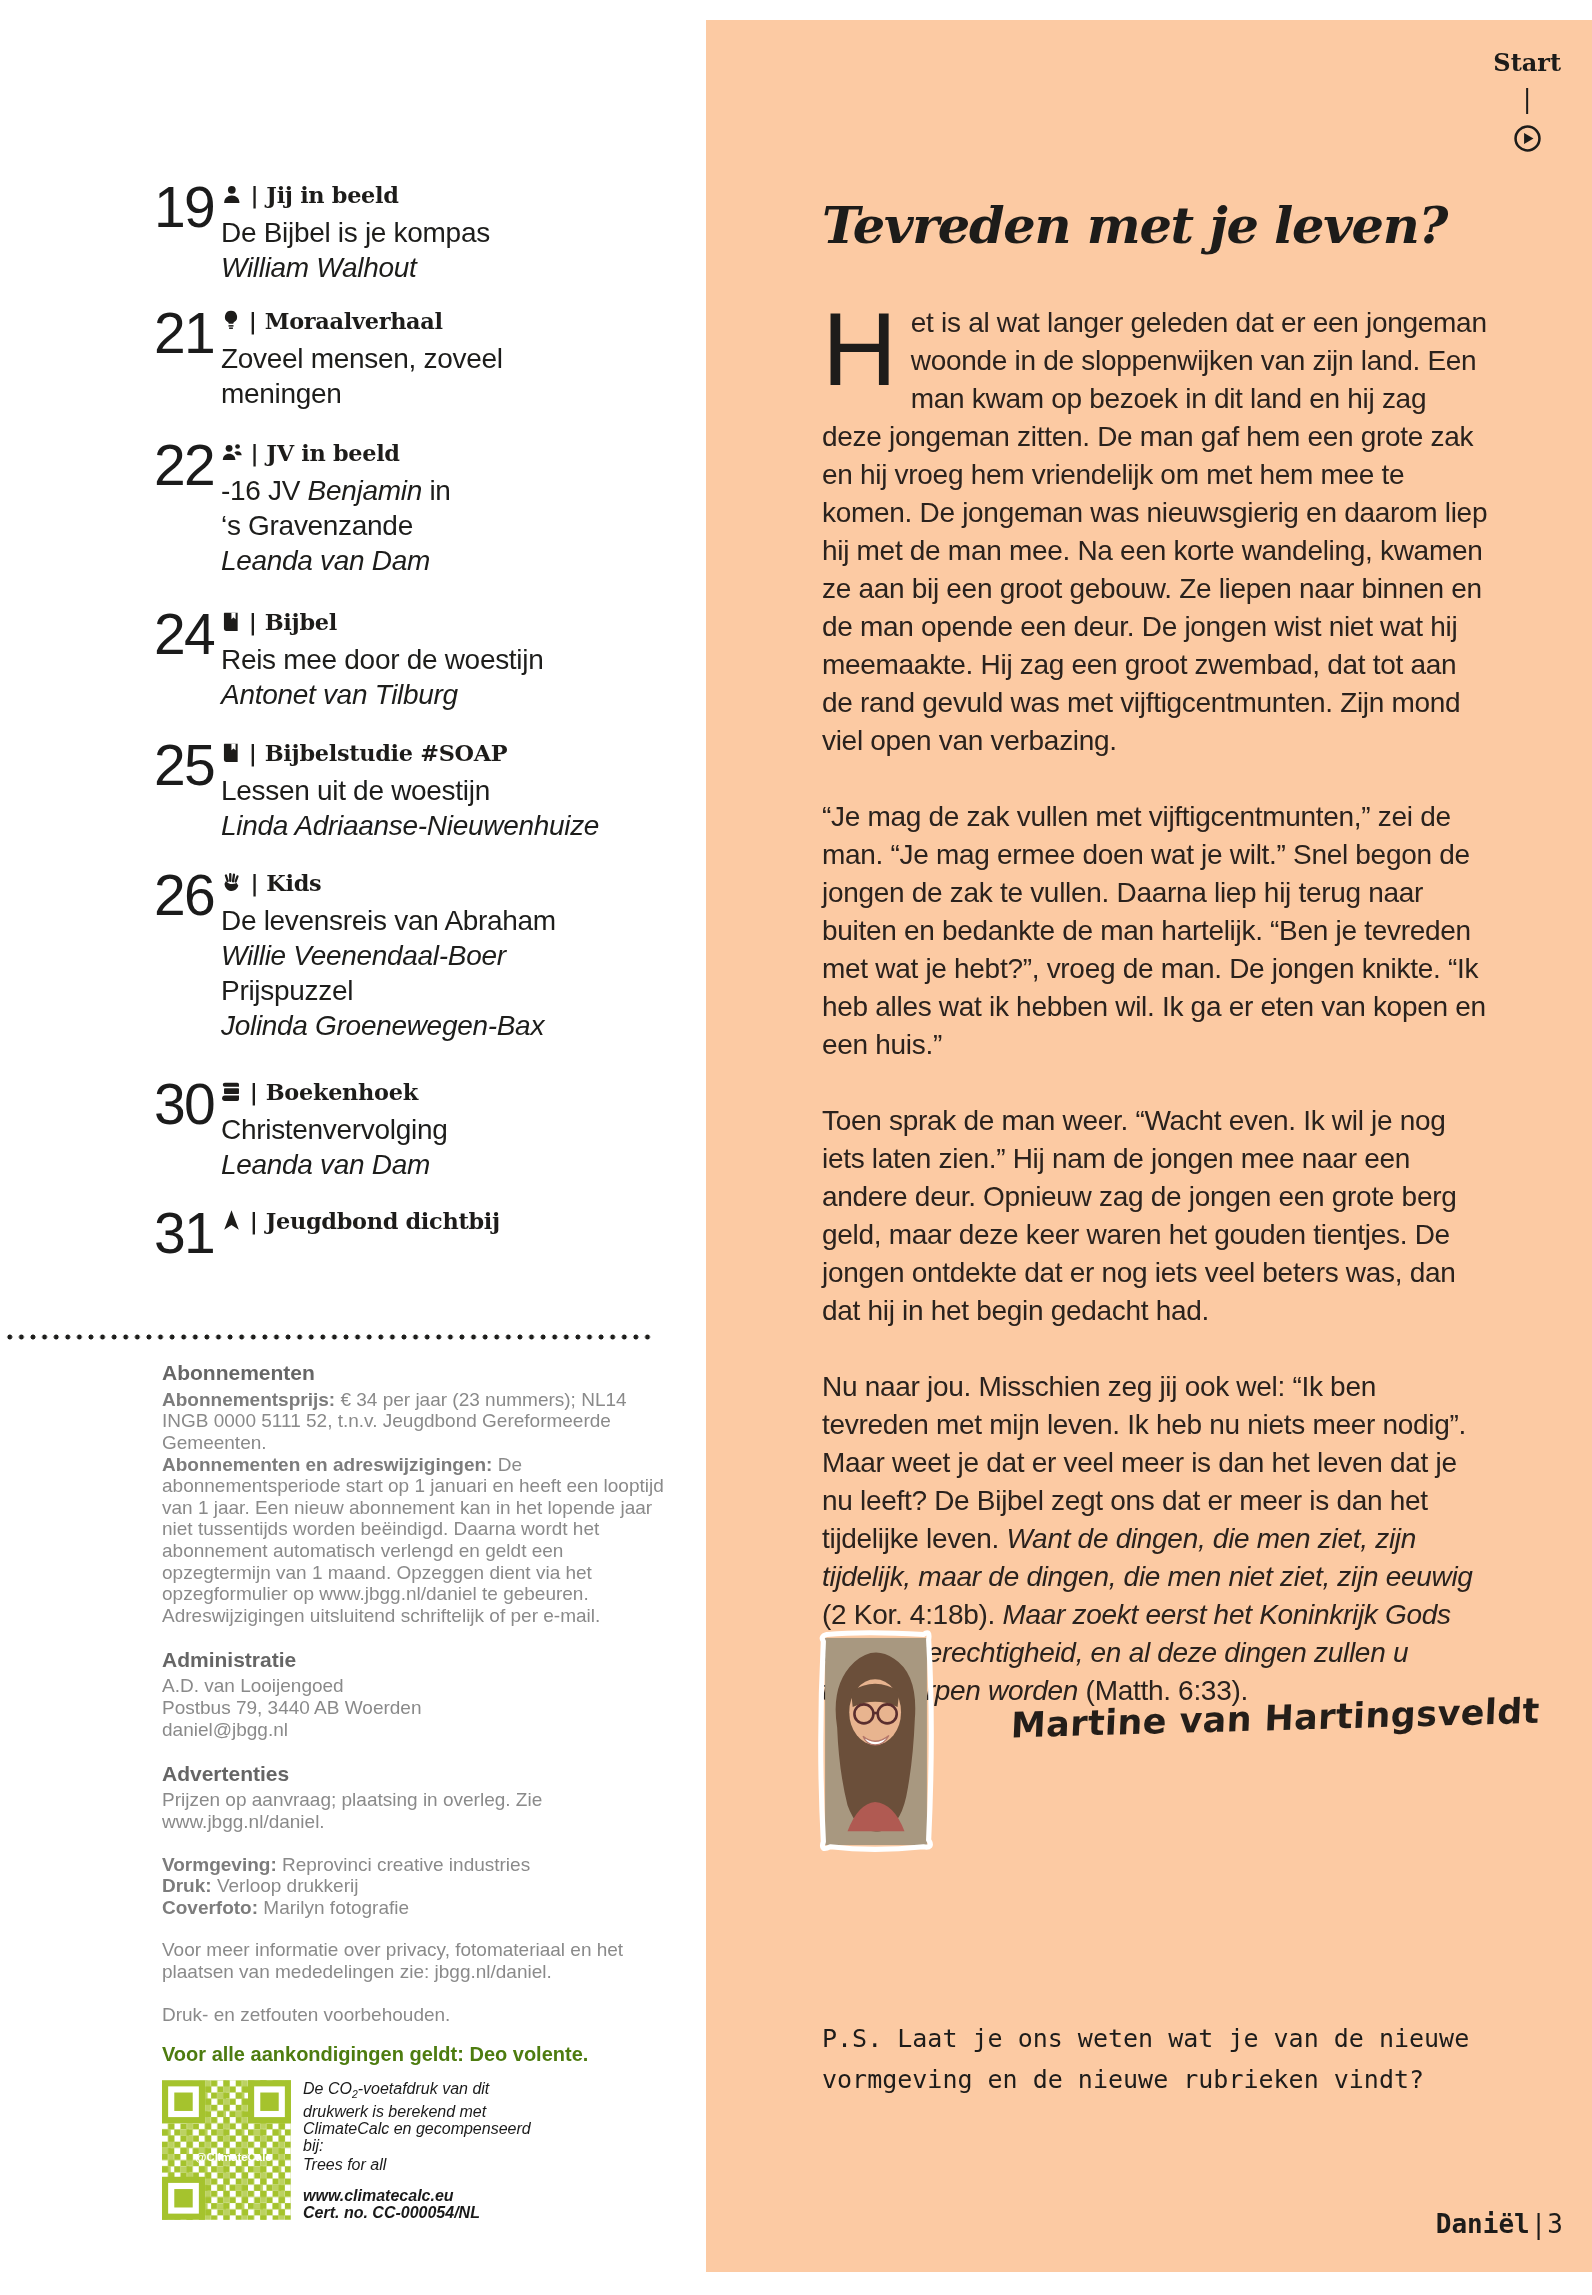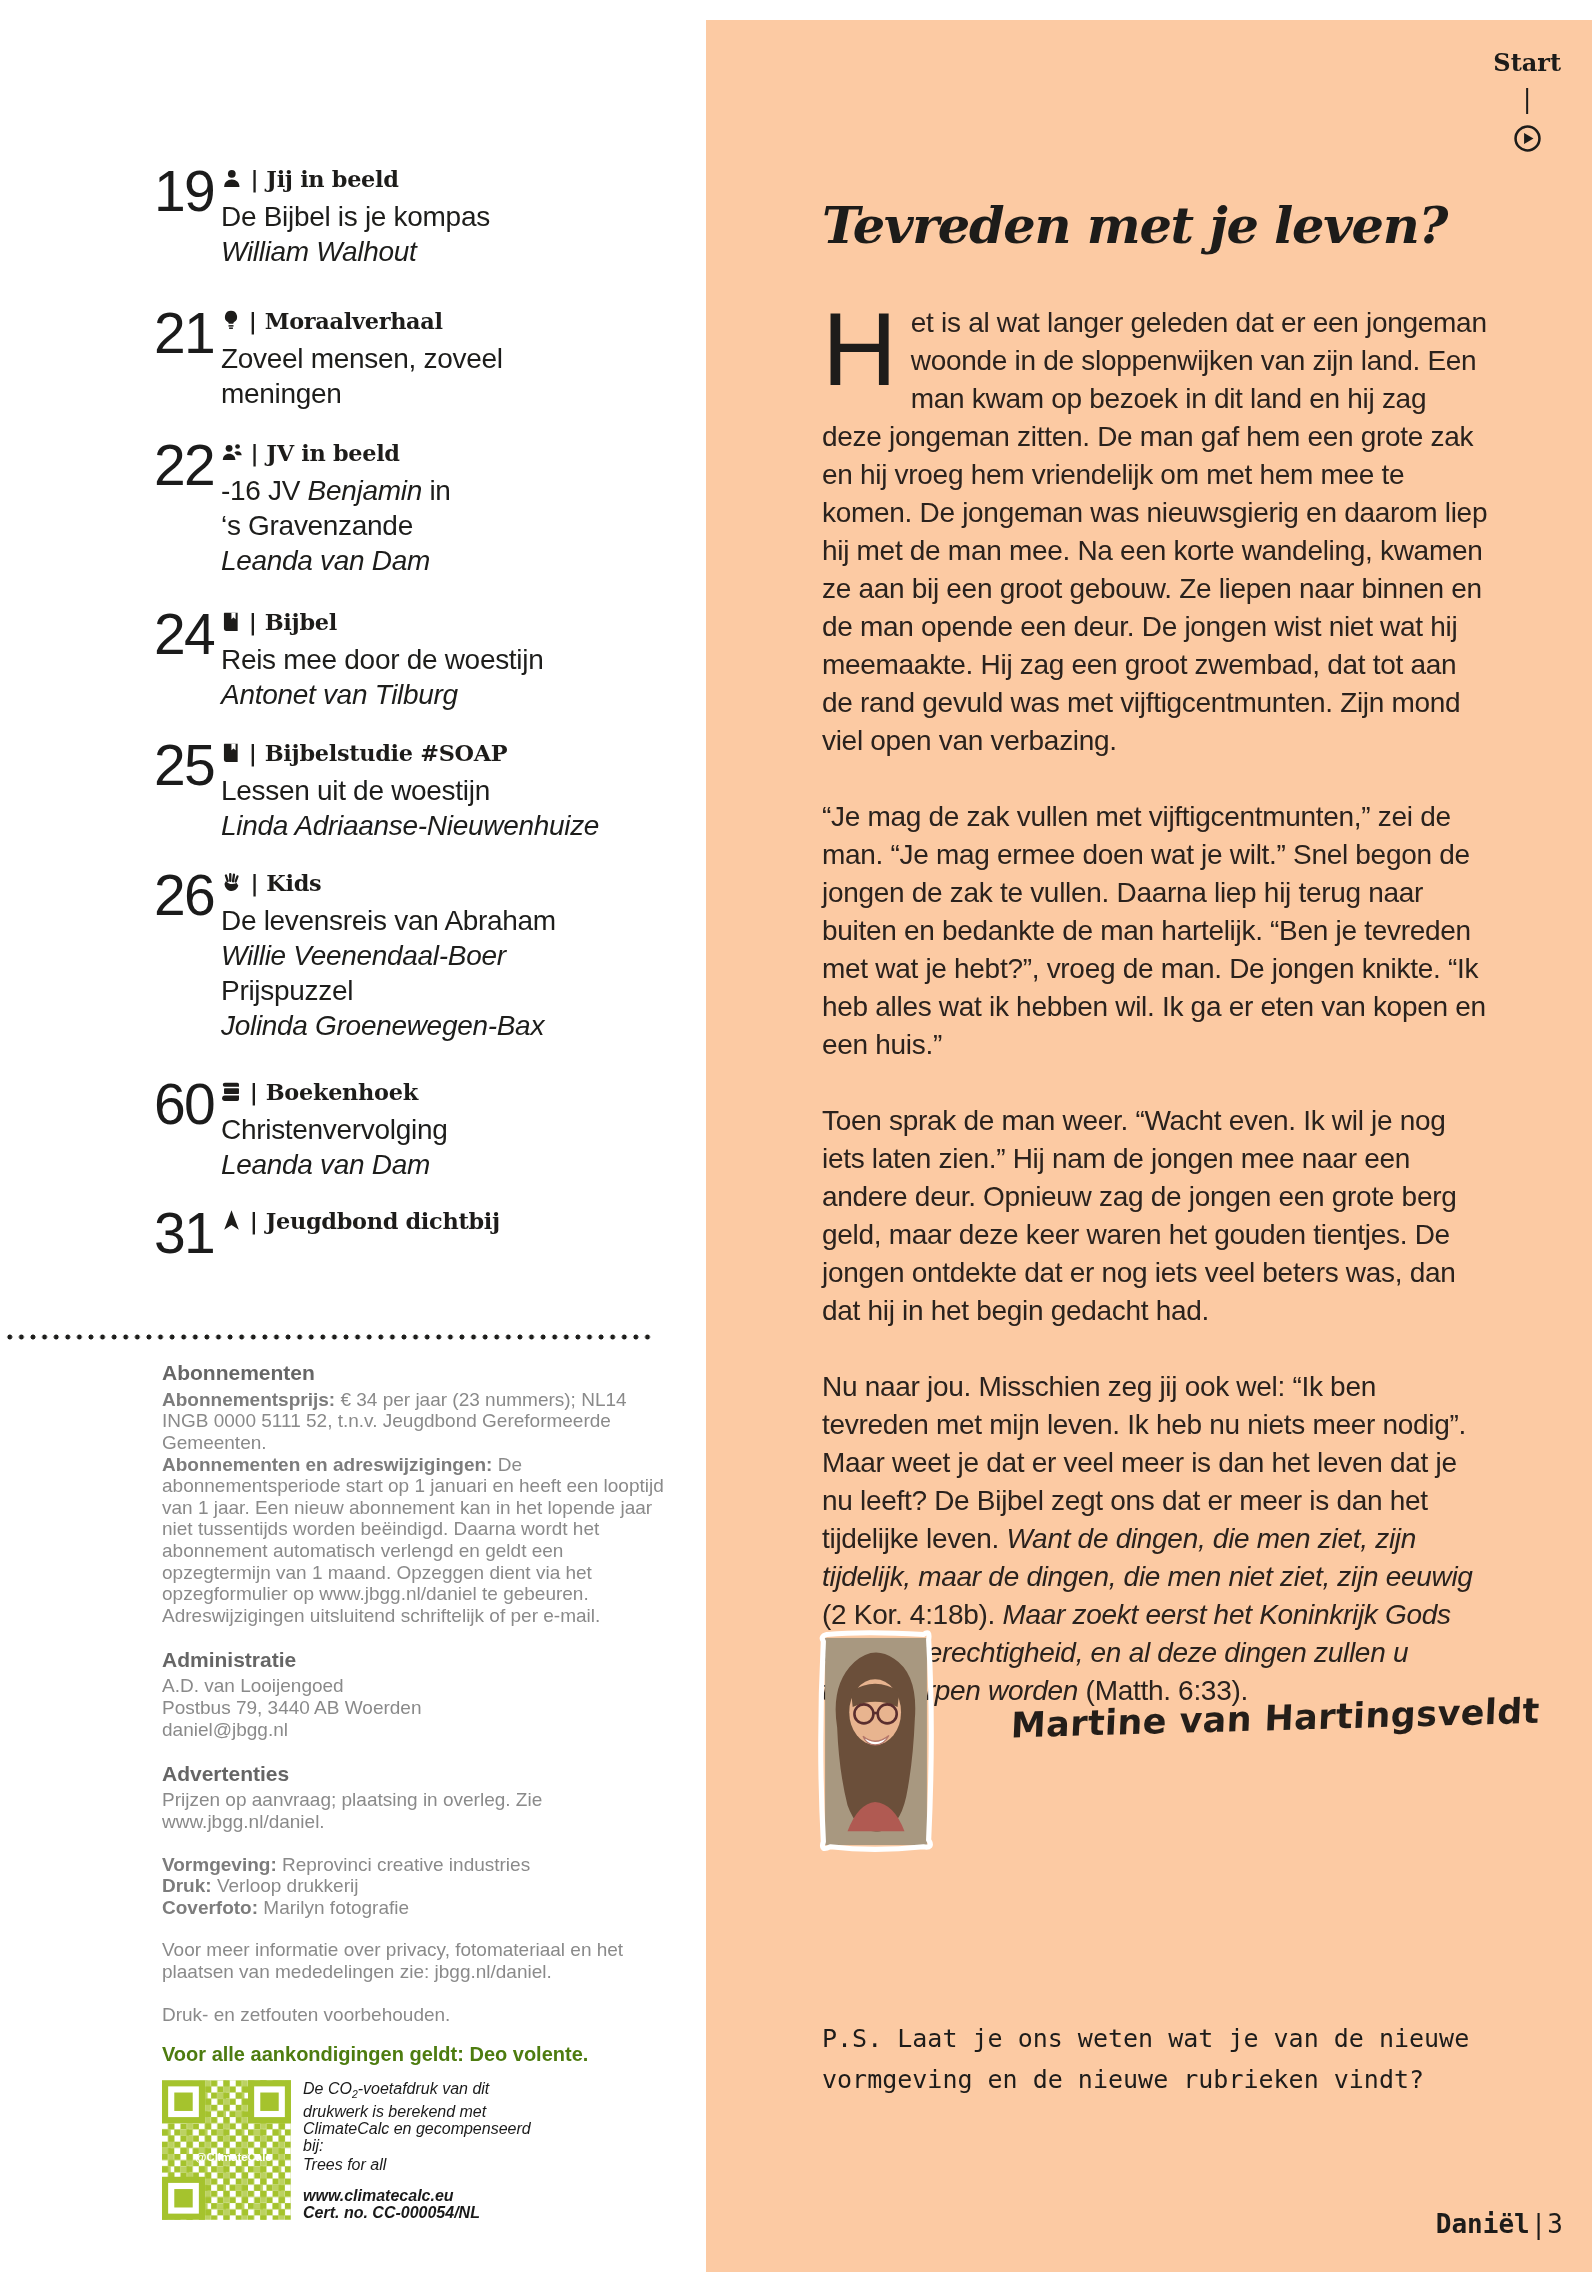--- a/index.html
+++ b/index.html
@@ -85,21 +85,21 @@
     <span class="icon">
       <svg width="29" height="29" viewBox="0 0 34 34">
           <circle cx="17" cy="17" r="14" fill="none" stroke="#1d1c1a" stroke-width="3"></circle>
           <path d="M13 10.5 L24 17 L13 23.5 Z" fill="#1d1c1a"></path>
         </svg>
     </span>
   </div>
 
   <div class="toc">
 
-    <div class="toc-entry" style="top:164px">
+    <div class="toc-entry" style="top:180px">
       <div class="toc-num">19</div>
       <div class="toc-body">
         <div class="toc-cat">
           <span class="icon">
             <svg width="21.6" height="21.6" viewBox="0 0 24 24">
                 <circle cx="12" cy="6.5" r="4.3" fill="#1d1c1a"></circle>
                 <path d="M3.5 21c0-5 3.6-8.2 8.5-8.2s8.5 3.2 8.5 8.2z" fill="#1d1c1a"></path>
               </svg>
           </span>
           <span class="cat-bar">|</span>
@@ -205,21 +205,21 @@
           <span class="cat-label">Kids</span>
         </div>
         <div class="toc-line">De levensreis van Abraham</div>
         <div class="toc-line author">Willie Veenendaal-Boer</div>
         <div class="toc-line">Prijspuzzel</div>
         <div class="toc-line author">Jolinda Groenewegen-Bax</div>
       </div>
     </div>
 
     <div class="toc-entry" style="top:1077px">
-      <div class="toc-num">60</div>
+      <div class="toc-num">30</div>
       <div class="toc-body">
         <div class="toc-cat">
           <span class="icon">
             <svg width="21" height="21.6" viewBox="0 0 24 26">
                 <g fill="#1d1c1a">
                   <path d="M4 2h15a2 2 0 0 1 2 2v3H4a2 2 0 0 1 0-5z"></path>
                   <rect x="3" y="8.6" width="18" height="7.2" rx="1"></rect>
                   <path d="M4 17.4h17v4.6a2 2 0 0 1-2 2H4a2.3 2.3 0 0 1 0-6.6z"></path>
                 </g>
               </svg>

